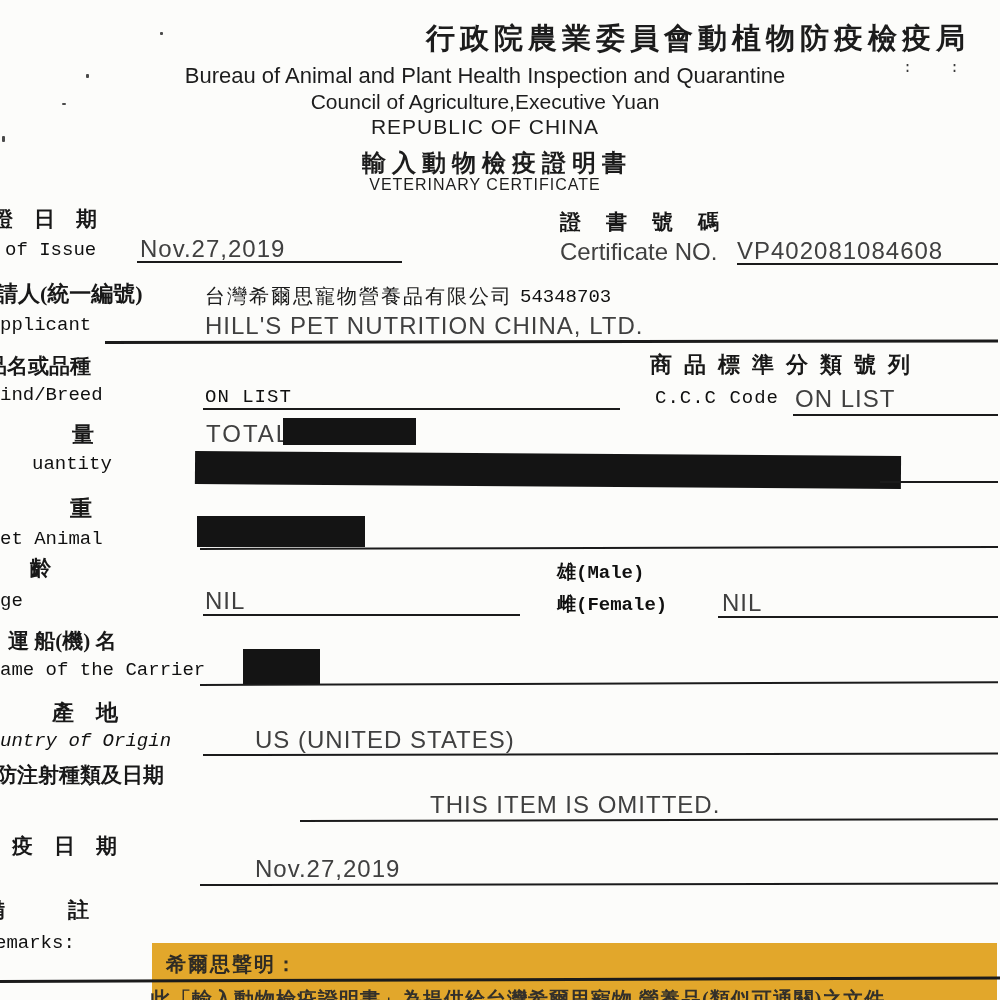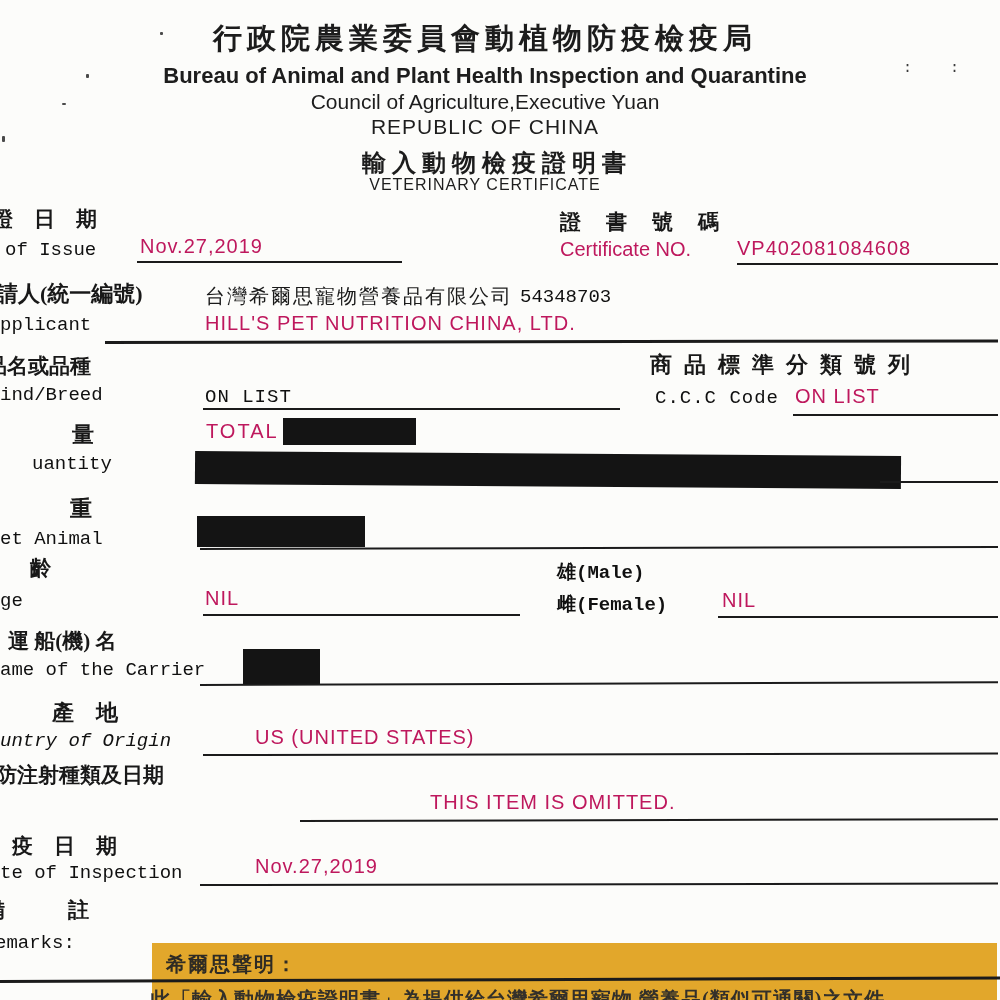--- a/index.html
+++ b/index.html
@@ -7,31 +7,31 @@
     position:relative;
     width:1000px;height:1000px;
     background:#fcfcfa;
     overflow:hidden;
     font-family:"Liberation Sans",sans-serif;
     color:#161616;
   }
   .abs{position:absolute;white-space:nowrap;}
   
   .hdr{left:0;width:970px;text-align:center;}
-  .zh-big{font-family:"Liberation Serif",serif;font-weight:bold;font-size:29px;letter-spacing:5px;color:#1c1c1c;}
-  .en-hdr1{font-size:22px;color:#1d1d1d;font-weight:bold;}
+  .zh-big{font-family:"Liberation Serif",serif;font-weight:bold;font-size:29px;letter-spacing:5px;color:#1c1c1c;text-align:right;}
+  .en-hdr1{font-size:22px;color:#1d1d1d;}
   .en-hdr2{font-size:21px;color:#1d1d1d;}
   .zh-cert{font-family:"Liberation Serif",serif;font-weight:bold;font-size:24px;letter-spacing:6px;color:#1c1c1c;margin-left:12px;}
   .en-cert{font-size:16px;letter-spacing:1px;color:#1d1d1d;}
   
   .zh-label{font-family:"Liberation Serif",serif;font-weight:bold;font-size:21px;color:#181818;}
   .zh-wide{letter-spacing:12px;}
   .zh-text{font-family:"Liberation Serif",serif;font-size:20px;letter-spacing:2px;color:#1a1a1a;}
   .mono{font-family:"Liberation Mono","DejaVu Sans Mono",monospace;font-size:19px;color:#101010;}
-  .sans{font-size:20px;letter-spacing:1px;color:#be185d;text-align:center;}
+  .sans{font-size:24px;letter-spacing:1px;color:#404040;text-align:center;}
   
   .line{position:absolute;background:#1b1b1b;height:2px;transform-origin:left center;}
   .line3{height:3px;}
   .redact{position:absolute;background:#141414;}
   
   .notice{position:absolute;background:#e2a72b;}
   .notice-title{font-family:"Liberation Serif",serif;font-weight:bold;font-size:20px;letter-spacing:2px;color:#2e2b24;}
   .notice-body{font-family:"Liberation Serif",serif;font-weight:bold;font-size:20px;letter-spacing:1px;color:#33302a;}
   .speck{position:absolute;background:#4a4a4a;border-radius:1px;}
   .colon-mark{font-family:"Liberation Mono",monospace;font-size:15px;color:#3b3b3b;}
@@ -110,21 +110,20 @@
   <div class="abs zh-label" style="left:52px;top:698px;font-size:22px;">產　地</div>
   <div class="abs mono" style="left:0px;top:730px;font-style:italic;">untry of Origin</div>
   <div class="abs sans" style="left:255px;top:726px;">US (UNITED STATES)</div>
   <div class="line" style="left:203px;top:754px;width:795px;transform:rotate(-0.1deg);"></div>
 
   <div class="abs zh-label" style="left:-4px;top:761px;">防注射種類及日期</div>
   <div class="abs sans" style="left:430px;top:791px;">THIS ITEM IS OMITTED.</div>
   <div class="line" style="left:300px;top:820px;width:698px;transform:rotate(-0.15deg);"></div>
 
   <div class="abs zh-label" style="left:12px;top:832px;">疫　日　期</div>
-  <div class="abs mono" style="left:0px;top:862px;">te of Inspection</div>
   <div class="abs sans" style="left:255px;top:855px;">Nov.27,2019</div>
   <div class="line" style="left:200px;top:884px;width:798px;transform:rotate(-0.1deg);"></div>
 
   <div class="abs zh-label" style="left:-16px;top:896px;">備　　　註</div>
   <div class="abs mono" style="left:-5px;top:932px;">emarks:</div>
 
   <div class="notice" style="left:152px;top:943px;width:845px;height:57px;"></div>
   <div class="abs notice-title" style="left:166px;top:951px;">希爾思聲明：</div>
   <div class="line line3" style="left:0px;top:980px;width:1000px;transform:rotate(-0.2deg);z-index:3;"></div>
   <div class="abs notice-body" style="left:150px;top:986px;z-index:2;">此「輸入動物檢疫證明書」為提供給台灣希爾思寵物 營養品(類似可通關)之文件</div>

